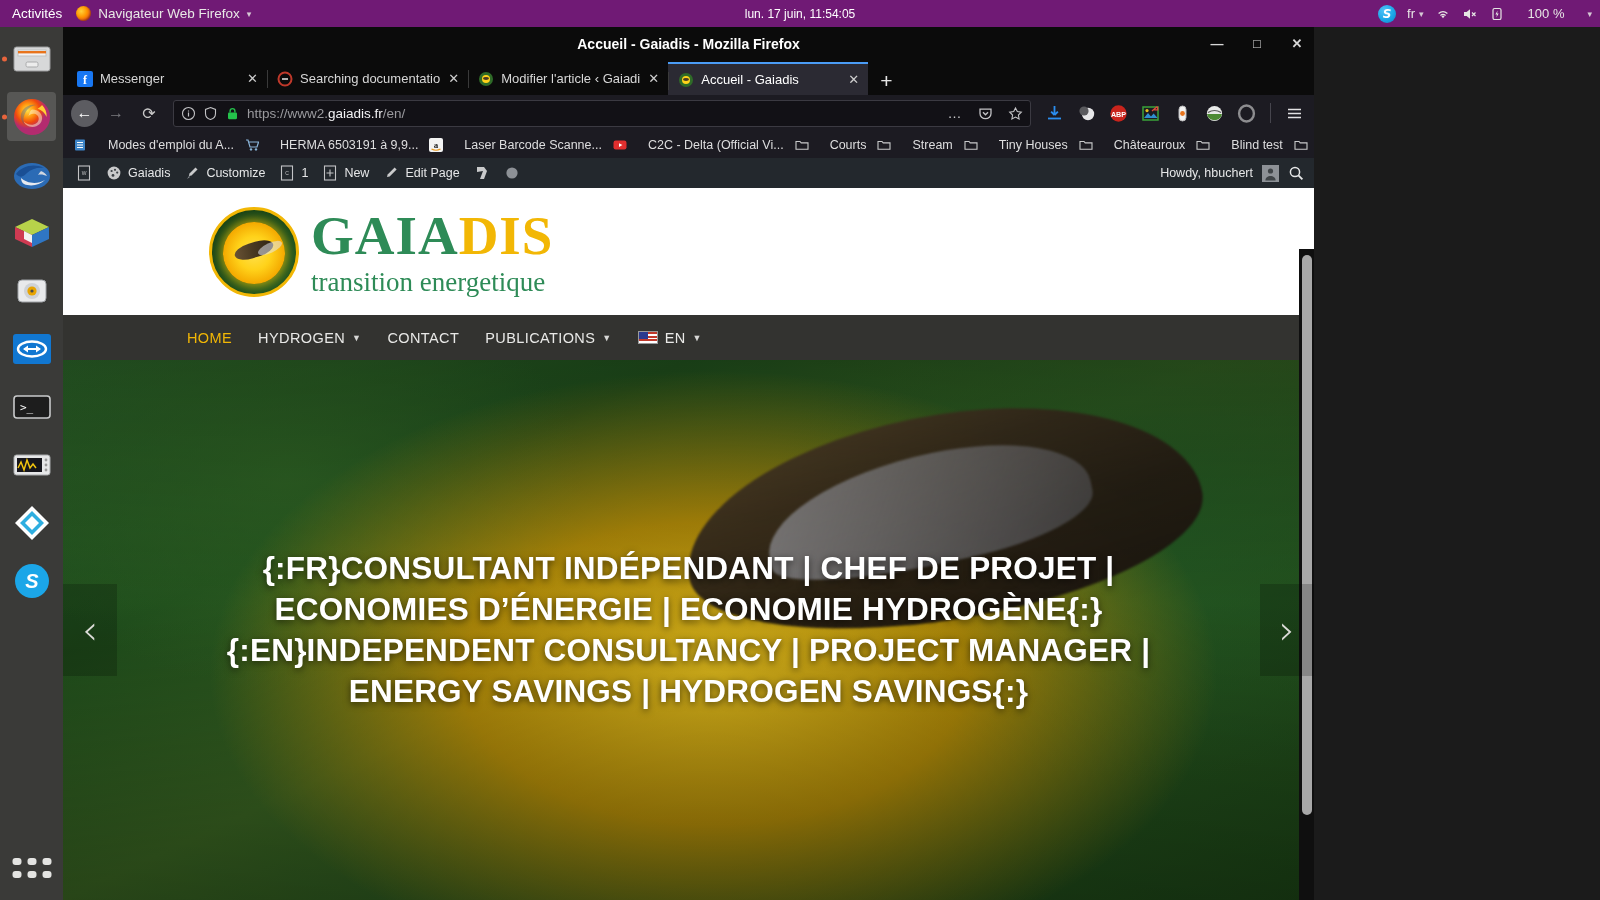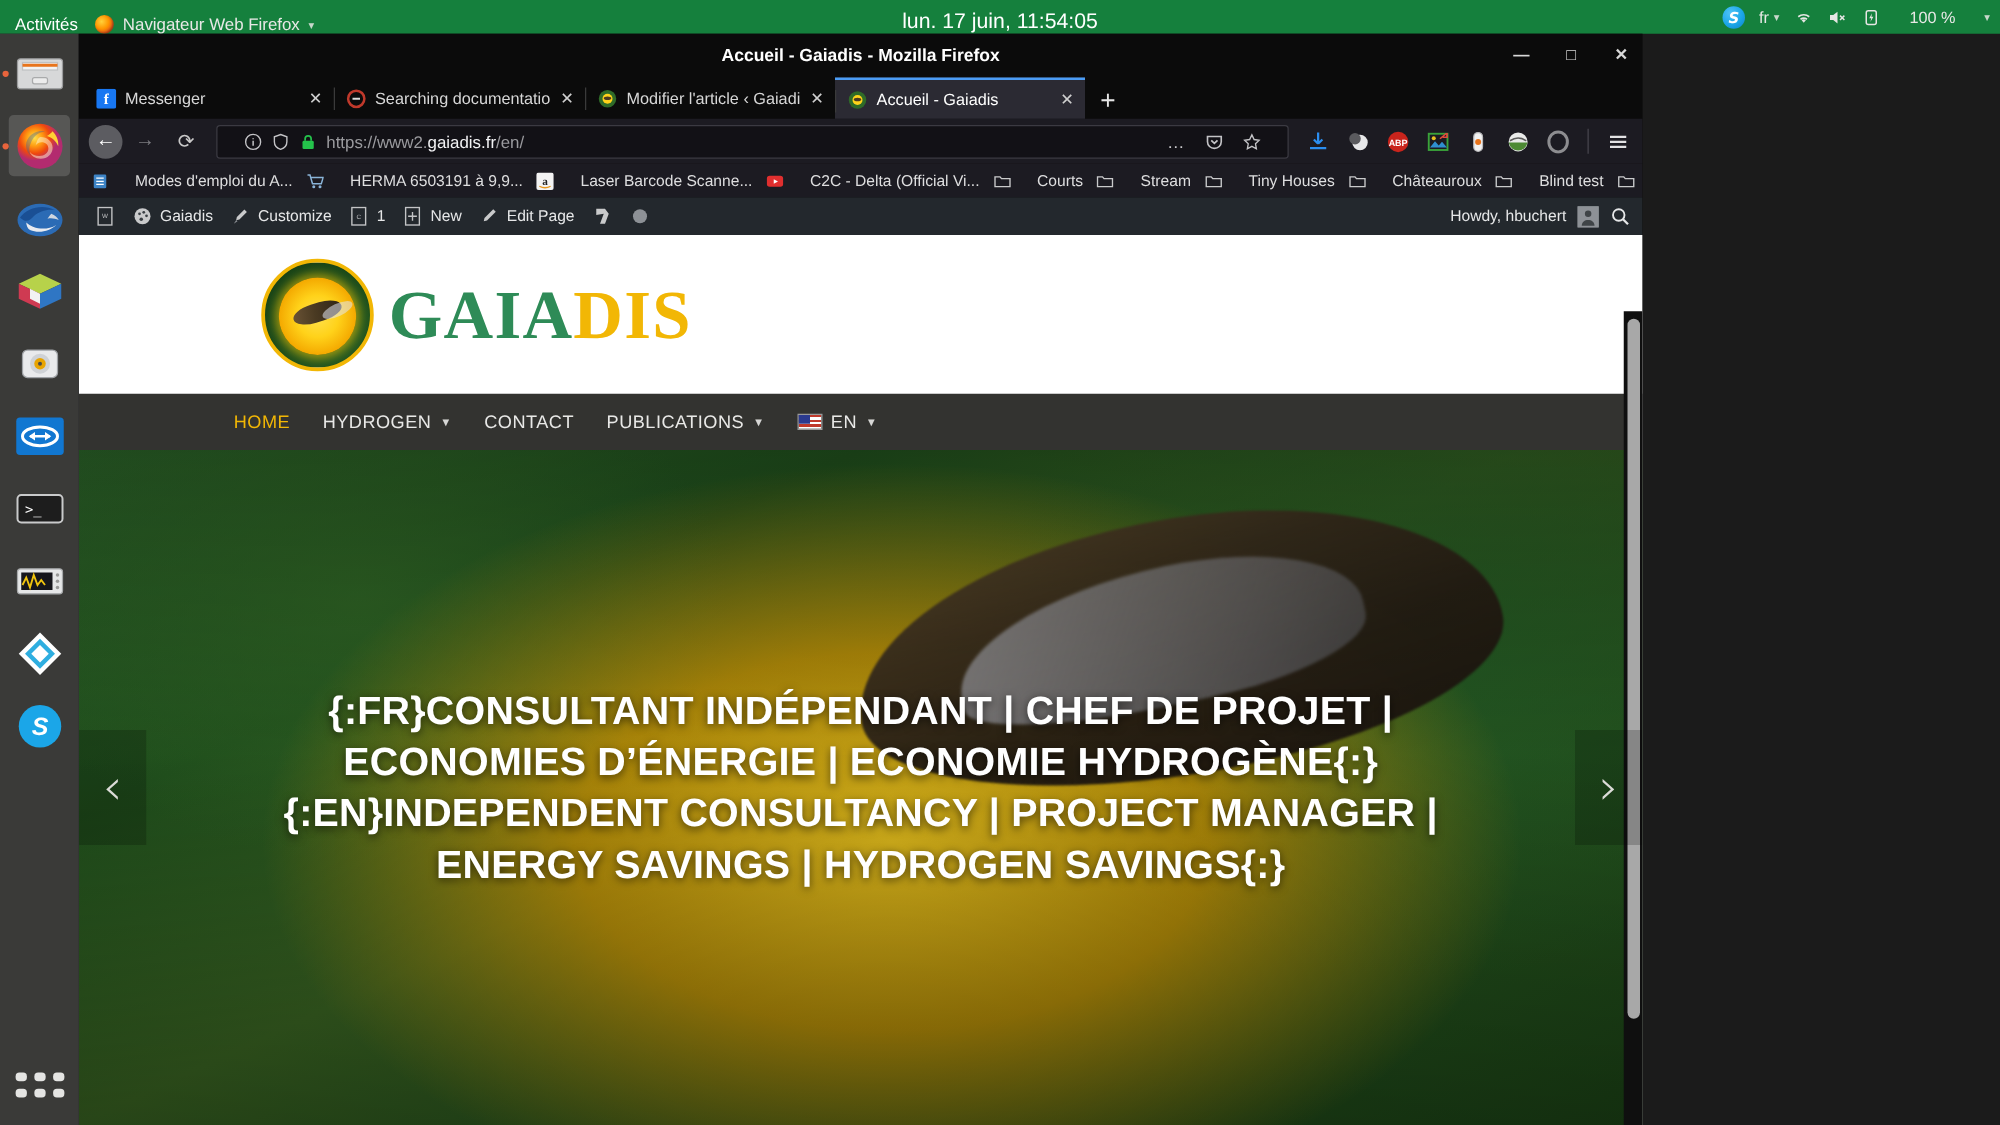--- a/index.html
+++ b/index.html
@@ -7,35 +7,35 @@
     width: 1600px; height: 900px;
     overflow: hidden;
     font-family: "Liberation Sans", sans-serif;
     background: #1b1b1b;
   }
   #screen { position: relative; width: 1600px; height: 900px; }
 
   
   #gnome-topbar {
     position: absolute; top: 0; left: 0; width: 1600px; height: 27px;
-    background: #15803d; color: #e8e8e6;
-    display: flex; align-items: flex-end;
+    background: #701a75; color: #e8e8e6;
+    display: flex; align-items: center;
     font-size: 13.5px;
   }
   .gt-activities { padding: 0 14px 0 12px; color:#fff; }
   .gt-appmenu { display: flex; align-items: center; gap: 7px; }
   .gt-ffsmall {
     width: 15px; height: 15px; border-radius: 50%;
     background: radial-gradient(circle at 35% 35%, #ffd13a 0%, #ff9500 42%, #ec5b1c 70%, #b8341c 100%);
     box-shadow: inset -1px -1px 2px rgba(0,0,0,.35);
   }
   .gt-caret { font-size: 9px; opacity: .85; }
   .gt-clock {
     position: absolute; left: 50%; transform: translateX(-50%);
-    white-space: nowrap; color: #fff; font-size: 17px;
+    white-space: nowrap; color: #fff; font-size: 12px;
   }
   .gt-right {
     position: absolute; right: 8px; top: 0; height: 27px;
     display: flex; align-items: center; gap: 11px; font-size: 13px;
   }
   .gt-skype {
     width: 18px; height: 18px; border-radius: 50%;
     background: radial-gradient(circle at 35% 30%, #4fc3f7 0%, #1ba6e8 55%, #0d82c9 100%);
     color: #fff; font-size: 12px; font-weight: bold;
     display: flex; align-items: center; justify-content: center;
@@ -103,21 +103,21 @@
   #navbar {
     height: 36px; background: #1c1b22; display: flex; align-items: center;
     padding: 0 8px; gap: 3px;
   }
   .navbtn { width: 30px; height: 28px; display:flex; align-items:center; justify-content:center; color: #c8c8c8; font-size: 16px;}
   .navbtn.back { background: #5c5c61; border-radius: 50%; width: 27px; height: 27px; color: #fff; }
   .navbtn.fwd { color: #7b7b80; }
   #urlbar {
     flex: 1; height: 27px; background: #121116; border: 1px solid #3b3a42;
     border-radius: 3px; display: flex; align-items: center; gap: 7px;
-    padding: 0 21px; margin: 0 6px; font-size: 13.5px; color: #d0d0d2;
+    padding: 0 7px; margin: 0 6px; font-size: 13.5px; color: #d0d0d2;
   }
   .url-text { color: #9a9a9e; }
   .url-text b { color: #f2f2f4; font-weight: normal; }
   .url-dots { margin-left: auto; color: #c9c9cc; letter-spacing: 1.5px; font-size: 14px;}
   .url-ico { width: 15px; height: 15px; display:block; }
   .tb-ico { width: 19px; height: 19px; display:block; margin: 0 5px; }
   .tb-sep { width: 1px; height: 20px; background: #46454d; margin: 0 6px; }
 
   #bookmarksbar {
     height: 27px; background: #1c1b22; display: flex; align-items: center;
@@ -649,20 +649,21 @@
 
       <div id="site-header">
         <div class="logo-wrap">
           <div class="logo-circle">
             <div class="petals"></div>
             <div class="bee"></div>
             <div class="wing"></div>
           </div>
           <div class="logotext">
             <span class="main"><span class="gaia">GAIA</span><span class="dis">DIS</span></span>
+            <span class="tag">transition energetique</span>
           </div>
         </div>
       </div>
 
       <div id="site-nav">
         <div class="navitem active">
           <span>HOME</span>
         </div>
         <div class="navitem">
           <span>HYDROGEN</span>

